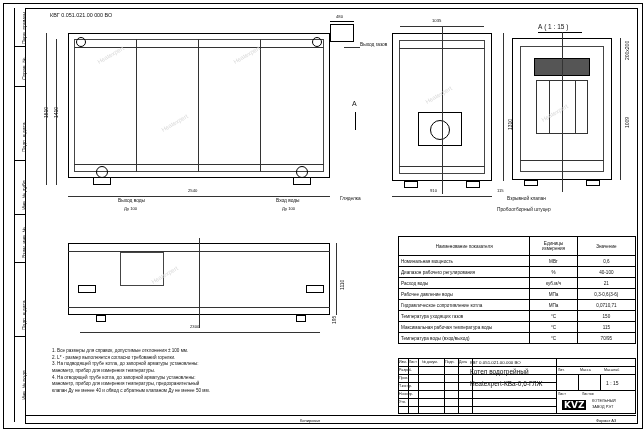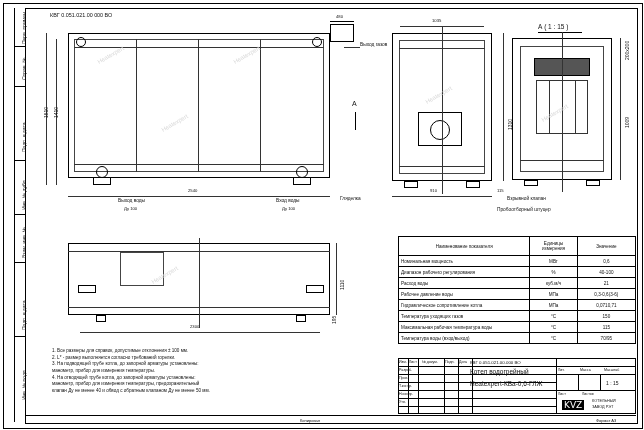--- a/index.html
+++ b/index.html
@@ -16,21 +16,21 @@
   .box{position:absolute;border:1px solid #000;box-sizing:border-box;}
   .circ{position:absolute;border:1px solid #000;border-radius:50%;box-sizing:border-box;}
   table{border-collapse:collapse;}
   .spec{position:absolute;font-size:4.6px;}
   .spec td{border:1px solid #000;padding:0 2px;height:10px;vertical-align:middle;}
   .spec td.l{text-align:left;}
   .spec td.c{text-align:center;}
   .notes{position:absolute;font-size:4.6px;line-height:1.45;}
   .lbl{position:absolute;font-size:4.8px;white-space:nowrap;}
   .lblsm{position:absolute;font-size:4.2px;white-space:nowrap;}
-  .logo{font-family:"DejaVu Sans",sans-serif;font-weight:normal;}
+  .logo{font-family:"DejaVu Sans",sans-serif;font-weight:bold;}
 </style>
 </head>
 <body>
 
 <div id="sheet">
 
   <div class="frame" style="left:3px;top:3px;width:638px;height:424px;"></div>
   <div class="frame" style="left:25px;top:8px;width:611px;height:414px;"></div>
 
   <div class="ln v" style="left:14px;top:8px;height:414px;"></div>

